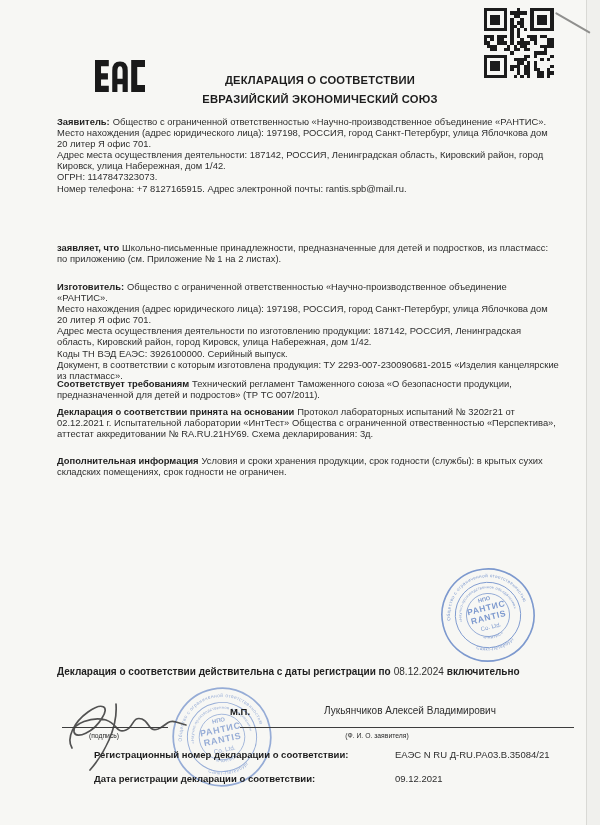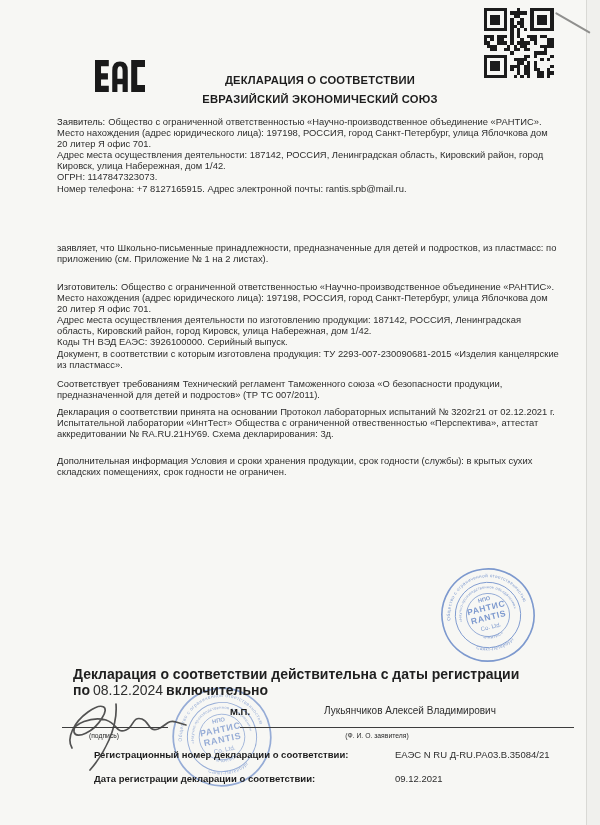--- a/index.html
+++ b/index.html
@@ -13,23 +13,23 @@
   
   .eac-logo{left:95px;top:60px;width:50px;height:32px;z-index:2;}
   .titles{left:120px;top:71px;width:400px;text-align:center;z-index:2;}
   .titles .t{font-weight:bold;font-size:11.2px;line-height:19px;color:#1d1d1d;letter-spacing:.2px;}
   .qr{left:482px;top:8px;width:73px;height:70px;z-index:2;}
   .corner-mark{left:556px;top:12px;width:40px;height:2.4px;background:#90908e;
     transform:rotate(30deg);transform-origin:left top;border-radius:2px;z-index:1;}
   .page-edge{right:0;top:0;bottom:0;width:13px;background:#f0f0ed;border-left:1px solid #d9d9d5;z-index:0;}
   
   .p{position:absolute;left:57px;width:503px;font-size:9.4px;line-height:11.1px;z-index:2;}
-  .bld{font-weight:normal;color:#1f1f1f;margin-right:3px;text-align:center;}
-  
-  .validity{left:57px;top:666px;width:520px;font-size:14px;z-index:2;margin-left:16px;}
+  .bld{font-weight:bold;color:#1f1f1f;margin-right:3px;text-align:center;}
+  
+  .validity{left:57px;top:666px;width:520px;font-size:10px;z-index:2;}
   .validity .norm{font-weight:normal;margin:0 3px;}
   .validity .bld2{font-weight:bold;color:#1f1f1f;}
   
   .sig-svg{left:58px;top:690px;width:150px;height:88px;z-index:4;}
   .line-sign{left:62px;top:727px;width:106px;border-top:1.2px solid #3d3d3d;z-index:3;}
   .line-name{left:240px;top:727px;width:334px;border-top:1.2px solid #3d3d3d;z-index:3;}
   .cap{font-size:6.8px;color:#2a2a2a;text-align:center;z-index:3;}
   .cap-sign{left:74px;top:732px;width:60px;}
   .cap-name{left:287px;top:732px;width:180px;}
   .mp{left:230px;top:706px;font-size:9.5px;font-weight:bold;color:#1a1a1a;z-index:4;}

